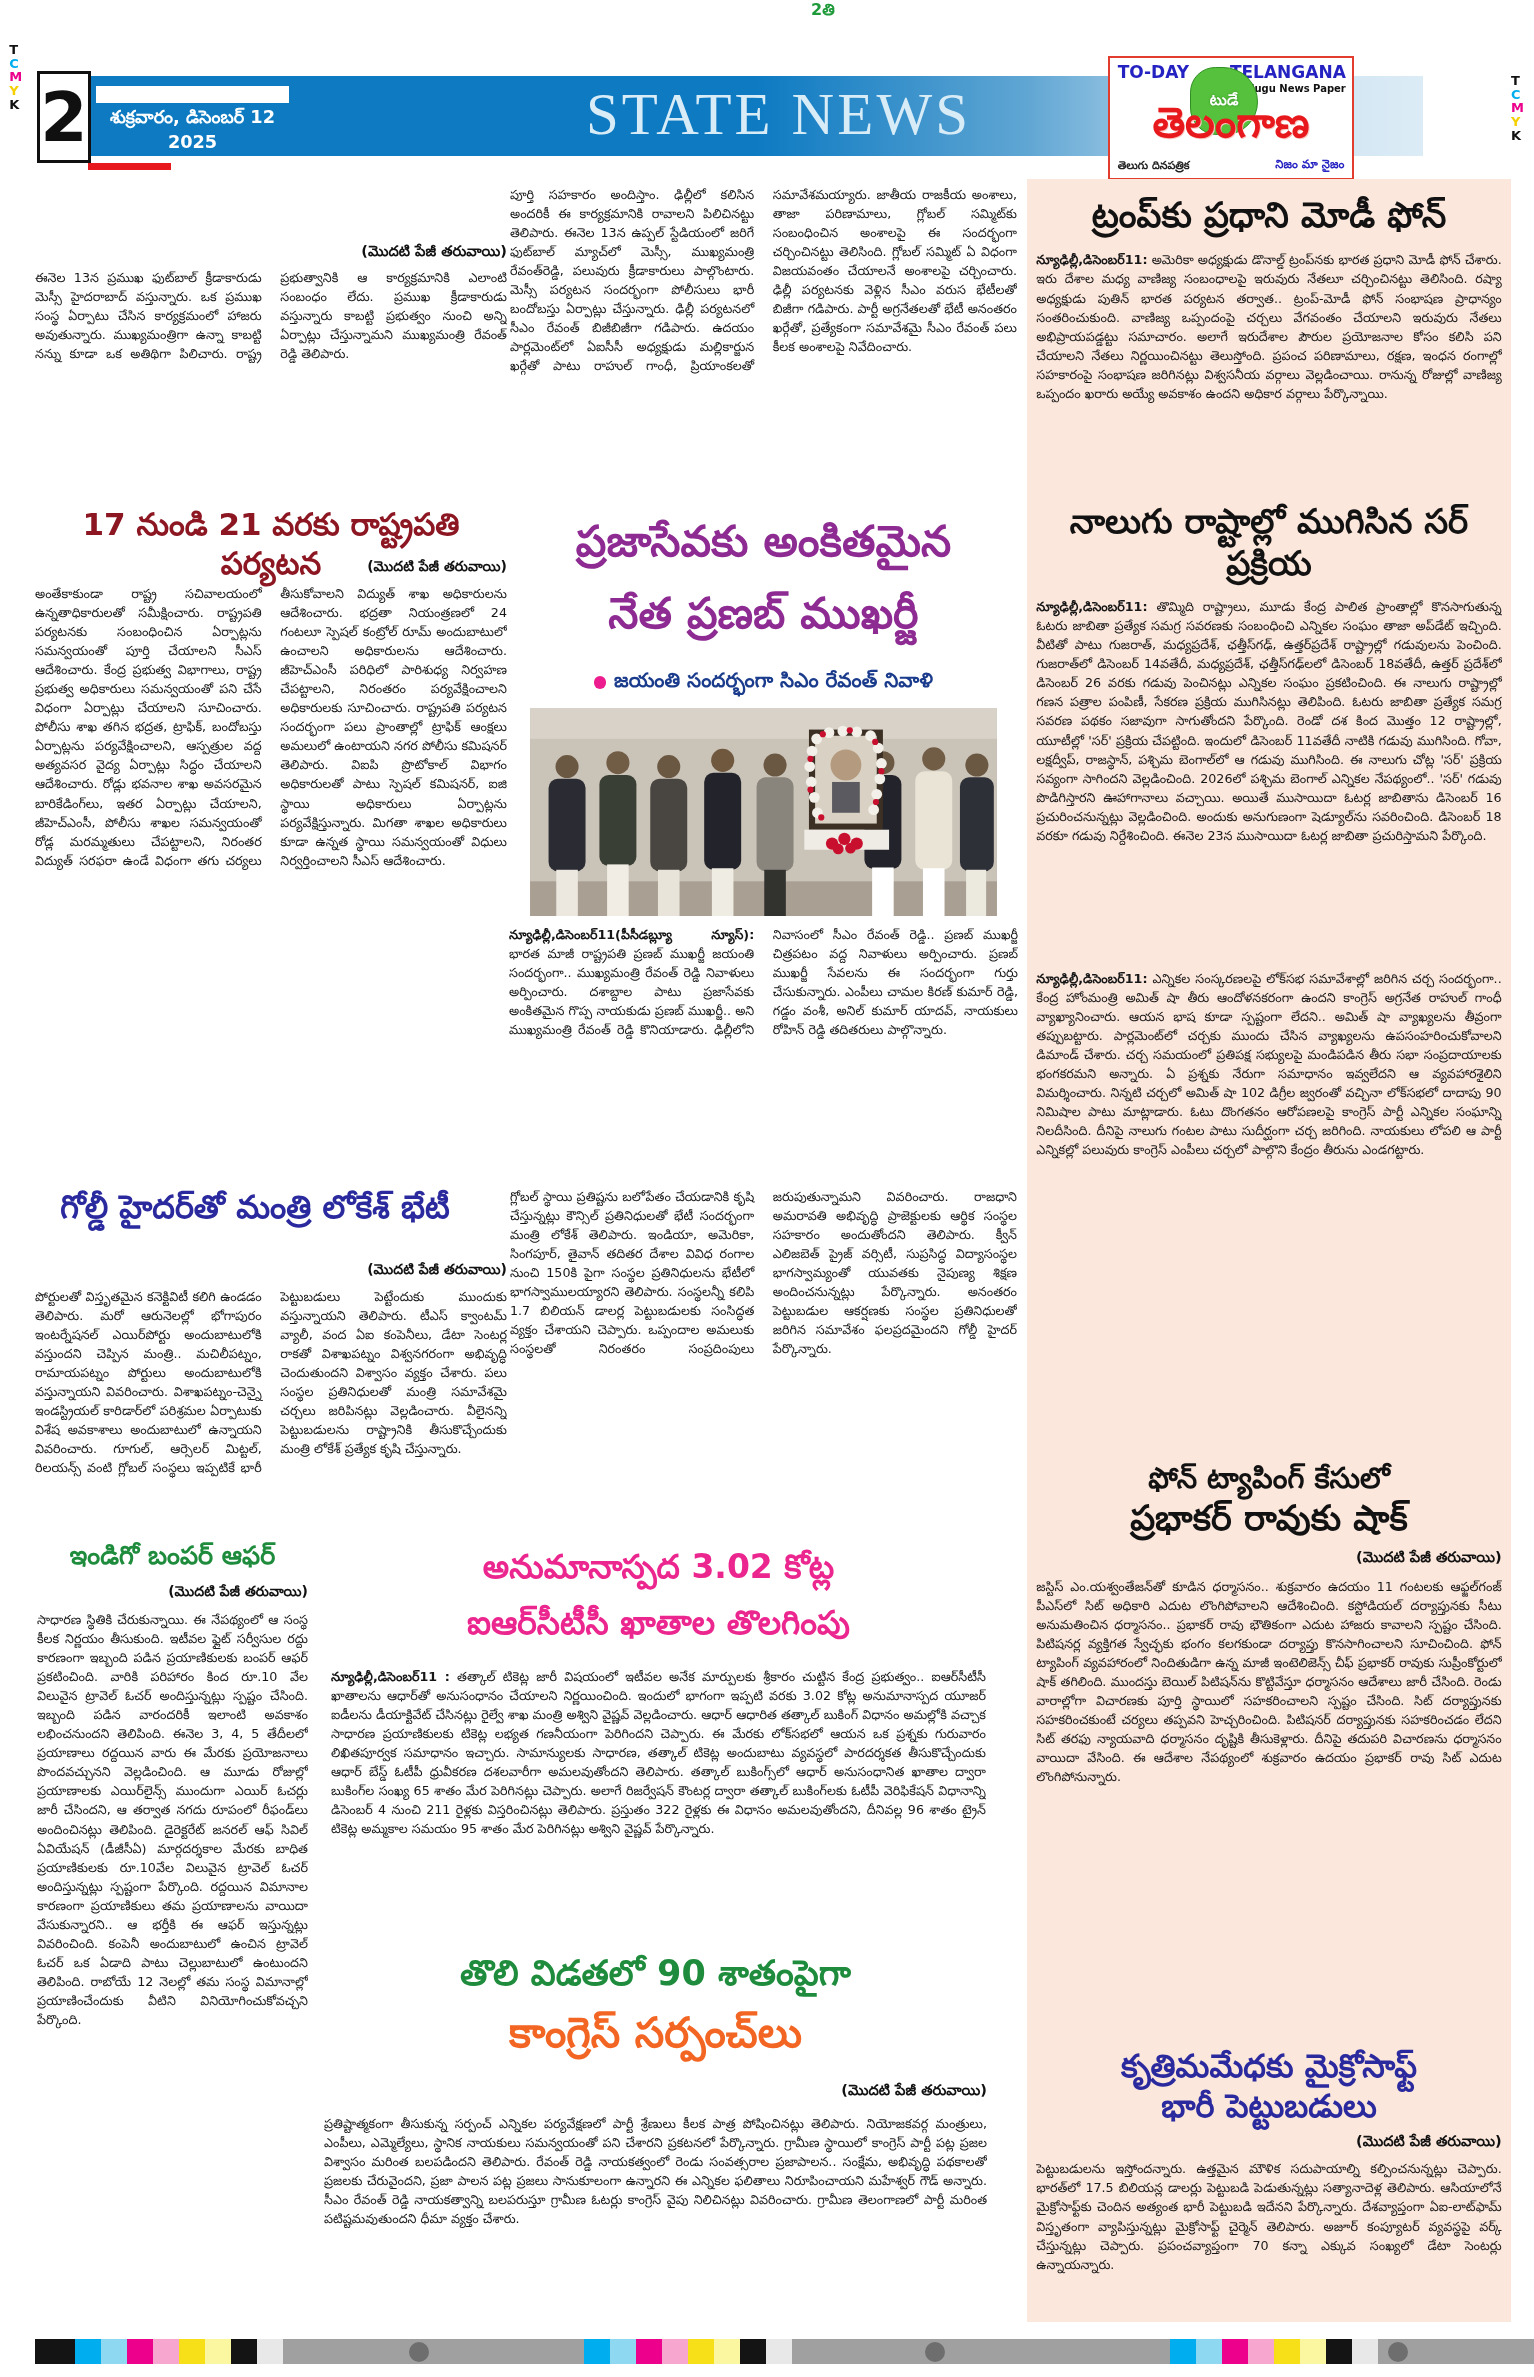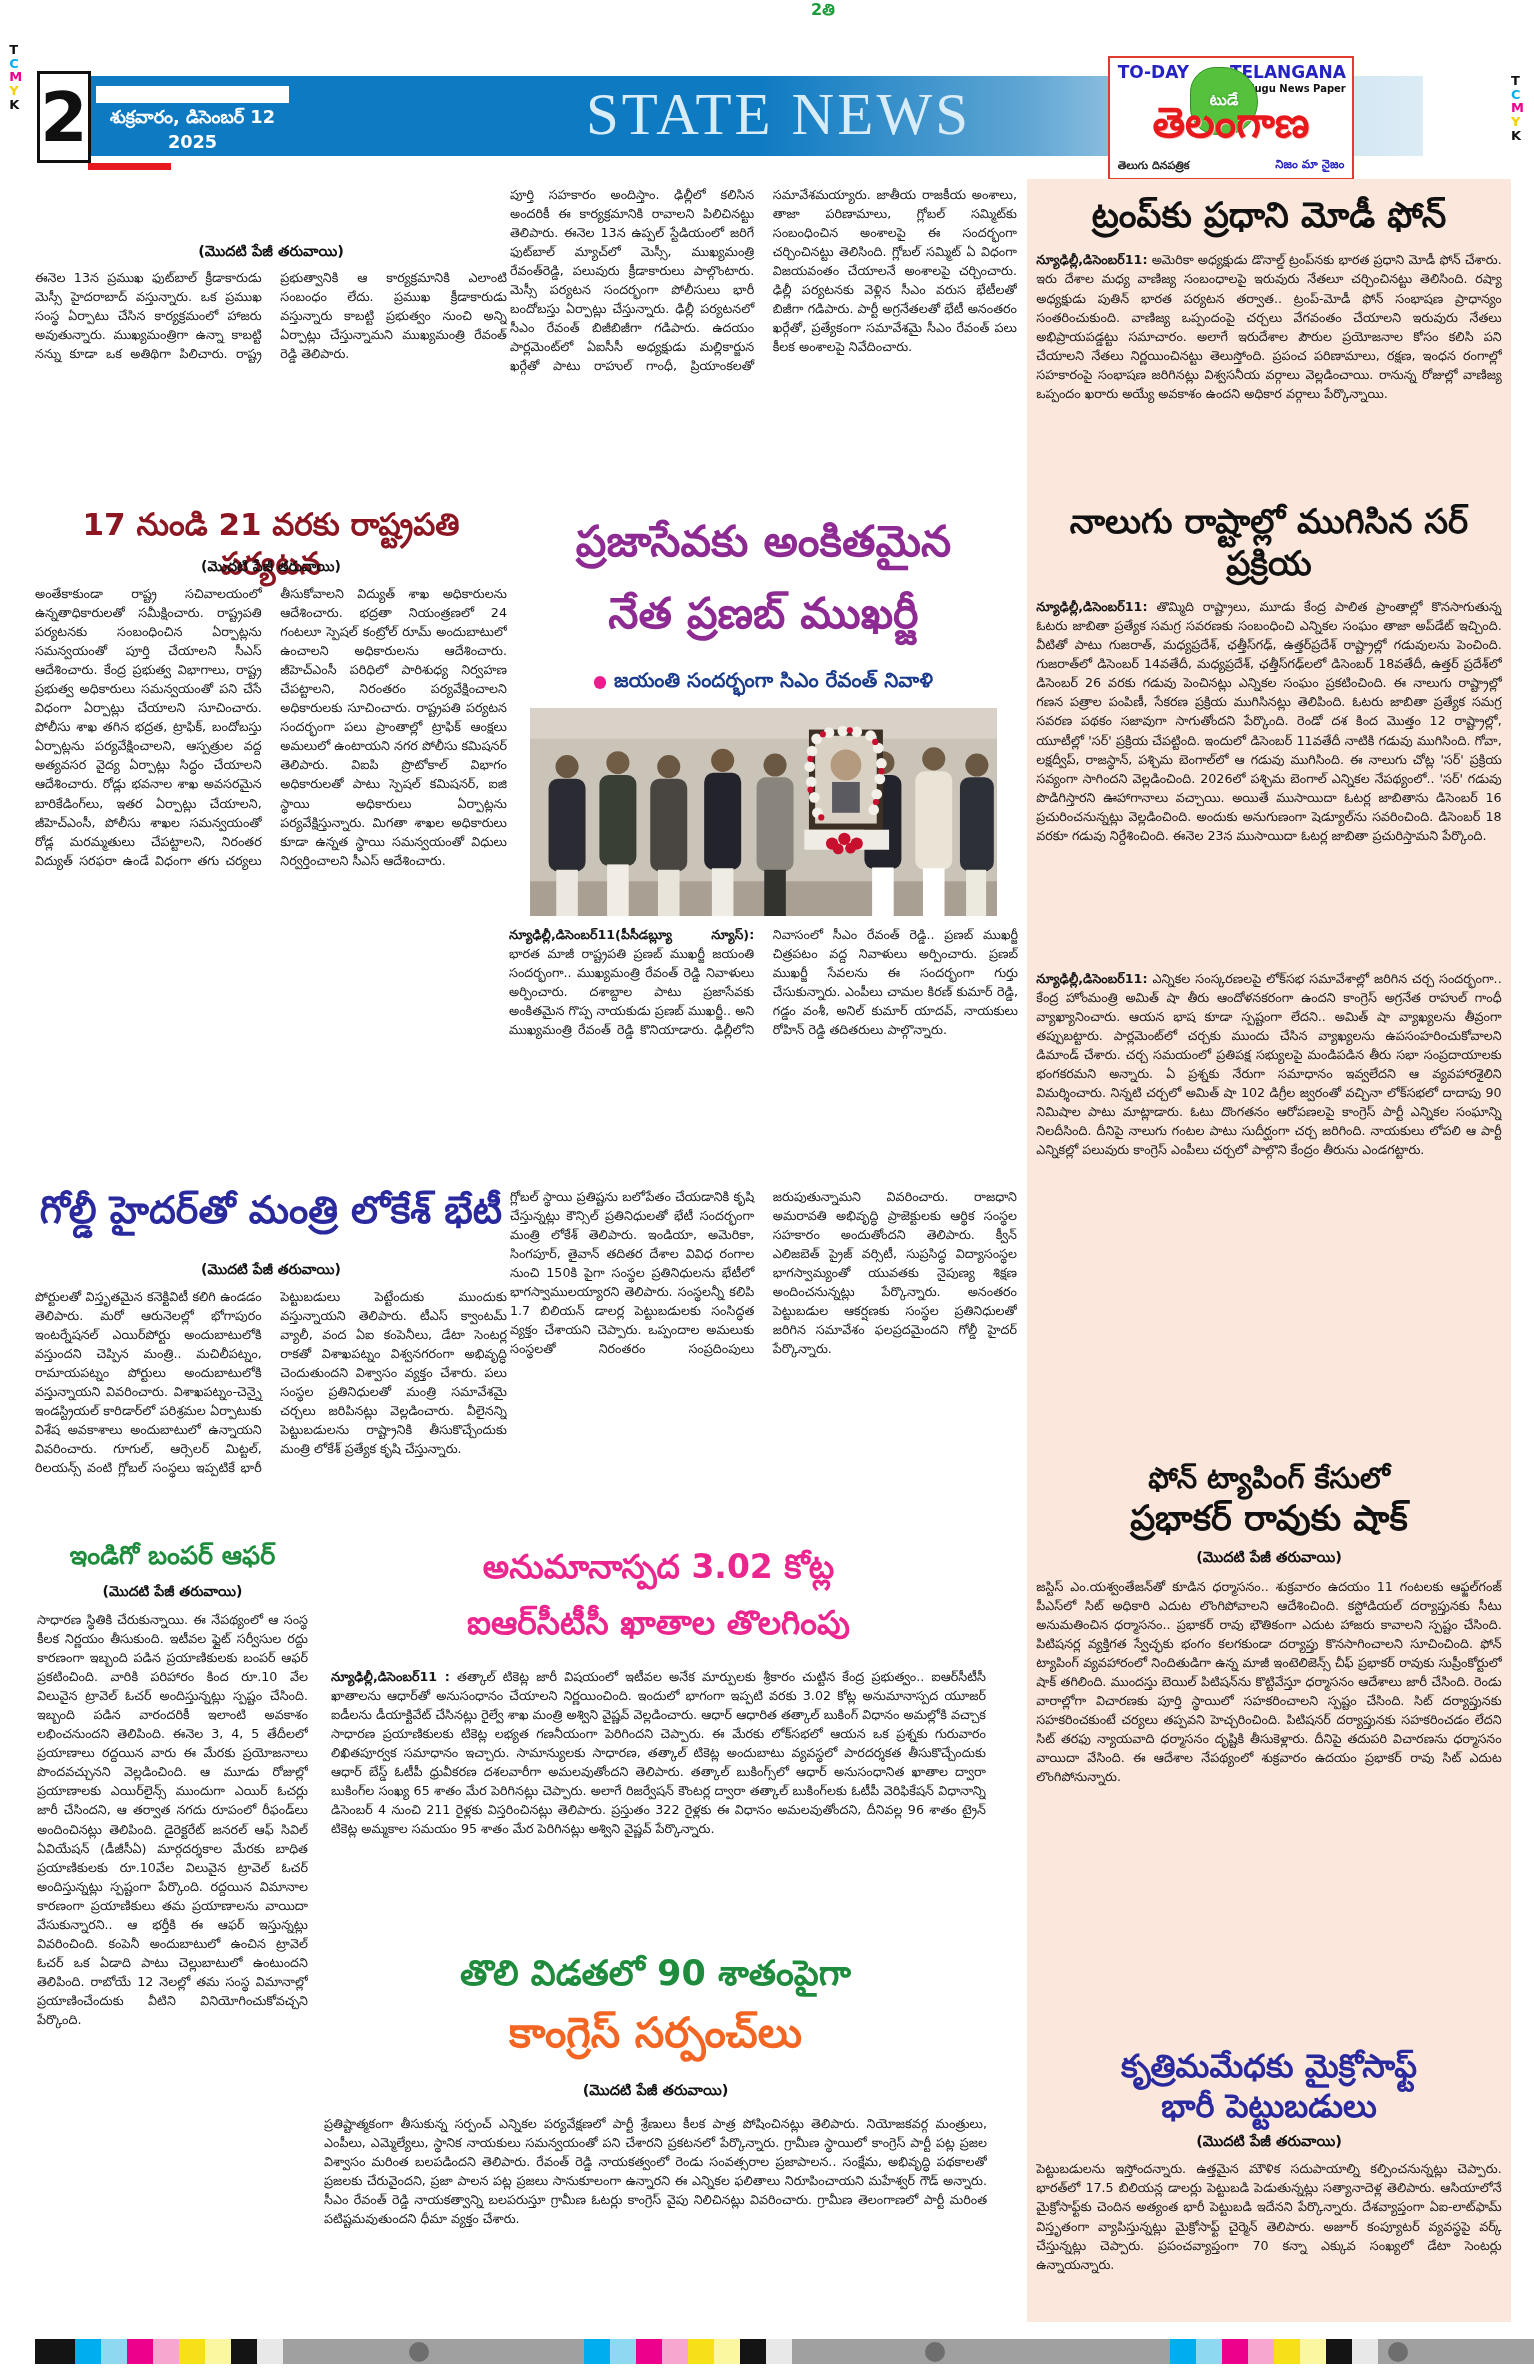--- a/index.html
+++ b/index.html
@@ -25,21 +25,21 @@
   .logo-script{left:0;right:0;top:40px;text-align:center;color:#e8191c;font-size:42px;font-weight:bold;
                text-shadow:0.8px 0.8px 0 #f9c9c4;}
   .logo-bottom-left{left:7.7px;bottom:3.9px;font-size:11px;font-weight:bold;color:#222;}
   .logo-bottom-right{right:7.7px;bottom:3.9px;font-size:11.6px;font-weight:bold;color:#2522c2;}
   .red-bar{left:88px;top:163px;width:83px;height:7px;background:#e8191c;}
   .corner-mark{left:811px;top:0px;color:#1f9a3a;font-weight:bold;font-size:16px;}
   .reg-mark{display:flex;flex-direction:column;font-weight:bold;font-size:13px;line-height:1.05;}
   .reg-left{left:9.3px;top:43px;}
   .reg-right{left:1511px;top:74px;}
   
-  .cont{font-weight:bold;font-size:14.6px;text-align:center;color:#111;}
+  .cont{font-weight:bold;font-size:14.6px;text-align:right;color:#111;}
   .body-txt{font-size:12.7px;line-height:1.5;text-align:justify;color:#161616;overflow:hidden;}
   .two-col{column-count:2;column-gap:18.5px;}
   .headline{font-weight:bold;text-align:center;line-height:1.25;}
   .hl-red{color:#e8191c;}
   .hl-maroon{color:#8c1722;}
   .hl-purple{color:#8d2b92;}
   .hl-black{color:#121212;}
   .hl-navy{color:#2a2a9e;}
   .hl-green{color:#1e8c3c;}
   .hl-magenta{color:#ec268f;}
@@ -228,21 +228,21 @@
     </div>
 
     <div class="pink-sec" style="height:254px;">
       <div class="headline hl-navy" style="font-size:32px;margin:6.2px 0 0 0;">కృత్రిమమేధకు మైక్రోసాఫ్ట్</div>
       <div class="headline hl-navy" style="font-size:32px;margin:0 0 6.2px 0;">భారీ పెట్టుబడులు</div>
       <div class="cont" style="margin-bottom:6.2px;">(మొదటి పేజీ తరువాయి)</div>
       <p class="body-txt" style="margin:0;">పెట్టుబడులను ఇస్తోందన్నారు. ఉత్తమైన మౌళిక సదుపాయాల్ని కల్పించనున్నట్లు చెప్పారు. భారత్‌లో 17.5 బిలియన్ల డాలర్లు పెట్టుబడి పెడుతున్నట్లు సత్యానాదెళ్ల తెలిపారు. ఆసియాలోనే మైక్రోసాఫ్ట్‌కు చెందిన అత్యంత భారీ పెట్టుబడి ఇదేనని పేర్కొన్నారు. దేశవ్యాప్తంగా ఏఐ-లాట్‌ఫామ్ విస్తృతంగా వ్యాపిస్తున్నట్లు మైక్రోసాఫ్ట్ చైర్మెన్ తెలిపారు. అజూర్ కంప్యూటర్ వ్యవస్థపై వర్క్ చేస్తున్నట్లు చెప్పారు. ప్రపంచవ్యాప్తంగా 70 కన్నా ఎక్కువ సంఖ్యలో డేటా సెంటర్లు ఉన్నాయన్నారు.</p>
     </div>
   </div>
 
-  <div class="abs headline hl-navy" style="left:35px;top:1187px;width:472px;font-size:38px;">గోల్డీ హైదర్‌తో మంత్రి లోకేశ్ భేటీ</div>
+  <div class="abs headline hl-navy" style="left:19px;top:1187px;width:472px;font-size:32px;">గోల్డీ హైదర్‌తో మంత్రి లోకేశ్ భేటీ</div>
   <div class="abs cont" style="left:35px;top:1261px;width:472px;font-size:14px;">(మొదటి పేజీ తరువాయి)</div>
   <div class="abs body-txt two-col" style="left:35px;top:1287px;width:472px;height:247px;">పోర్టులతో విస్తృతమైన కనెక్టివిటీ కలిగి ఉండడం తెలిపారు. మరో ఆరునెలల్లో భోగాపురం ఇంటర్నేషనల్ ఎయిర్‌పోర్టు అందుబాటులోకి వస్తుందని చెప్పిన మంత్రి.. మచిలీపట్నం, రామాయపట్నం పోర్టులు అందుబాటులోకి వస్తున్నాయని వివరించారు. విశాఖపట్నం-చెన్నై ఇండస్ట్రియల్ కారిడార్‌లో పరిశ్రమల ఏర్పాటుకు విశేష అవకాశాలు అందుబాటులో ఉన్నాయని వివరించారు. గూగుల్, ఆర్సెలర్ మిట్టల్, రిలయన్స్ వంటి గ్లోబల్ సంస్థలు ఇప్పటికే భారీ పెట్టుబడులు పెట్టేందుకు ముందుకు వస్తున్నాయని తెలిపారు. టీఎస్ క్వాంటమ్ వ్యాలీ, వంద ఏఐ కంపెనీలు, డేటా సెంటర్ల రాకతో విశాఖపట్నం విశ్వనగరంగా అభివృద్ధి చెందుతుందని విశ్వాసం వ్యక్తం చేశారు. పలు సంస్థల ప్రతినిధులతో మంత్రి సమావేశమై చర్చలు జరిపినట్లు వెల్లడించారు. వీలైనన్ని పెట్టుబడులను రాష్ట్రానికి తీసుకొచ్చేందుకు మంత్రి లోకేశ్ ప్రత్యేక కృషి చేస్తున్నారు.</div>
   <div class="abs body-txt two-col" style="left:510px;top:1187px;width:507px;height:347px;">గ్లోబల్ స్థాయి ప్రతిష్టను బలోపేతం చేయడానికి కృషి చేస్తున్నట్లు కౌన్సిల్ ప్రతినిధులతో భేటీ సందర్భంగా మంత్రి లోకేశ్ తెలిపారు. ఇండియా, అమెరికా, సింగపూర్, తైవాన్ తదితర దేశాల వివిధ రంగాల నుంచి 150కి పైగా సంస్థల ప్రతినిధులను భేటీలో భాగస్వాములయ్యారని తెలిపారు. సంస్థలన్నీ కలిపి 1.7 బిలియన్ డాలర్ల పెట్టుబడులకు సంసిద్ధత వ్యక్తం చేశాయని చెప్పారు. ఒప్పందాల అమలుకు సంస్థలతో నిరంతరం సంప్రదింపులు జరుపుతున్నామని వివరించారు. రాజధాని అమరావతి అభివృద్ధి ప్రాజెక్టులకు ఆర్థిక సంస్థల సహకారం అందుతోందని తెలిపారు. క్వీన్ ఎలిజబెత్ ప్రైజ్ వర్సిటీ, సుప్రసిద్ధ విద్యాసంస్థల భాగస్వామ్యంతో యువతకు నైపుణ్య శిక్షణ అందించనున్నట్లు పేర్కొన్నారు. అనంతరం పెట్టుబడుల ఆకర్షణకు సంస్థల ప్రతినిధులతో జరిగిన సమావేశం ఫలప్రదమైందని గోల్డీ హైదర్ పేర్కొన్నారు.</div>
 
   <div class="abs headline hl-green" style="left:37px;top:1540px;width:271px;font-size:25.4px;">ఇండిగో బంపర్ ఆఫర్</div>
   <div class="abs cont" style="left:37px;top:1583px;width:271px;font-size:14px;">(మొదటి పేజీ తరువాయి)</div>
   <div class="abs body-txt" style="left:37px;top:1610px;width:271px;height:711px;">సాధారణ స్థితికి చేరుకున్నాయి. ఈ నేపథ్యంలో ఆ సంస్థ కీలక నిర్ణయం తీసుకుంది. ఇటీవల ఫ్లైట్ సర్వీసుల రద్దు కారణంగా ఇబ్బంది పడిన ప్రయాణికులకు బంపర్ ఆఫర్ ప్రకటించింది. వారికి పరిహారం కింద రూ.10 వేల విలువైన ట్రావెల్ ఓచర్ అందిస్తున్నట్లు స్పష్టం చేసింది. ఇబ్బంది పడిన వారందరికీ ఇలాంటి అవకాశం లభించనుందని తెలిపింది. ఈనెల 3, 4, 5 తేదీలలో ప్రయాణాలు రద్దయిన వారు ఈ మేరకు ప్రయోజనాలు పొందవచ్చునని వెల్లడించింది. ఆ మూడు రోజుల్లో ప్రయాణాలకు ఎయిర్‌లైన్స్ ముందుగా ఎయిర్ ఓచర్లు జారీ చేసిందని, ఆ తర్వాత నగదు రూపంలో రీఫండ్‌లు అందించినట్లు తెలిపింది. డైరెక్టరేట్ జనరల్ ఆఫ్ సివిల్ ఏవియేషన్ (డీజీసీఏ) మార్గదర్శకాల మేరకు బాధిత ప్రయాణికులకు రూ.10వేల విలువైన ట్రావెల్ ఓచర్ అందిస్తున్నట్లు స్పష్టంగా పేర్కొంది. రద్దయిన విమానాల కారణంగా ప్రయాణికులు తమ ప్రయాణాలను వాయిదా వేసుకున్నారని.. ఆ భర్తీకి ఈ ఆఫర్ ఇస్తున్నట్లు వివరించింది. కంపెనీ అందుబాటులో ఉంచిన ట్రావెల్ ఓచర్ ఒక ఏడాది పాటు చెల్లుబాటులో ఉంటుందని తెలిపింది. రాబోయే 12 నెలల్లో తమ సంస్థ విమానాల్లో ప్రయాణించేందుకు వీటిని వినియోగించుకోవచ్చని పేర్కొంది.</div>
 
   <div class="abs headline hl-magenta" style="left:331px;top:1546px;width:655px;font-size:33px;">అనుమానాస్పద  3.02 కోట్ల</div>
   <div class="abs headline hl-magenta" style="left:331px;top:1602px;width:655px;font-size:33px;">ఐఆర్‌సీటీసీ ఖాతాల తొలగింపు</div>

